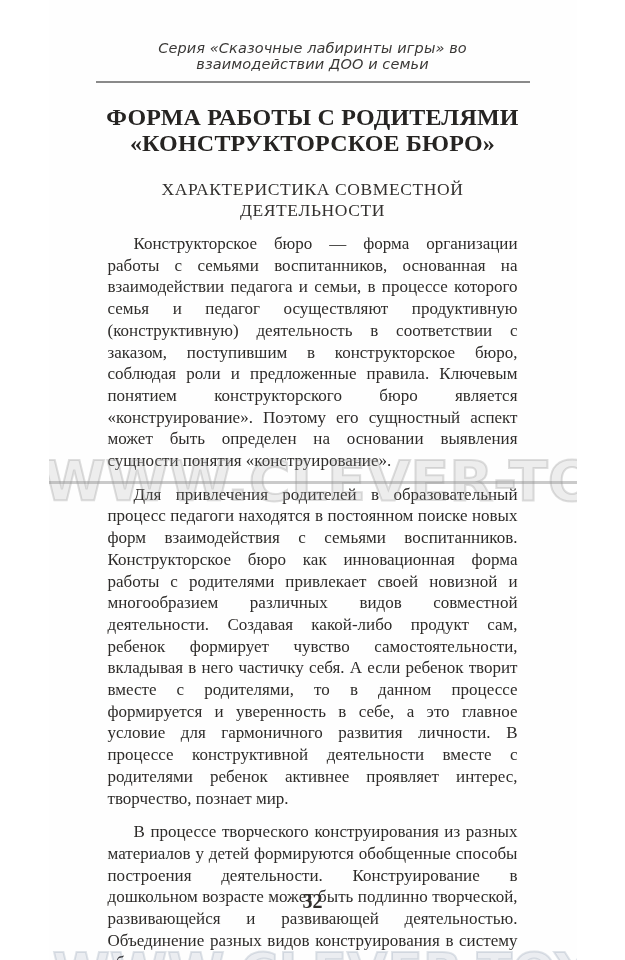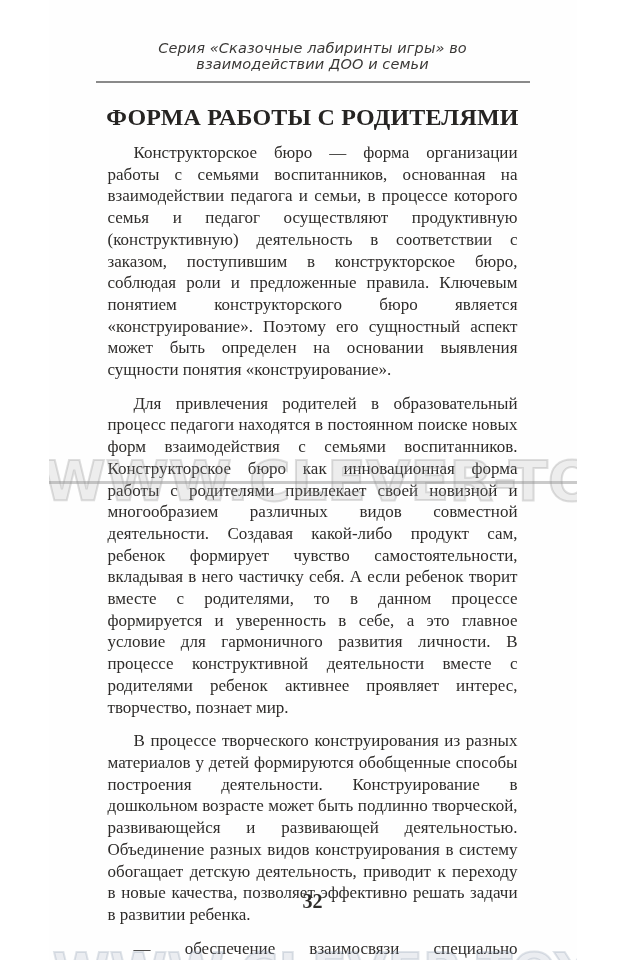--- a/index.html
+++ b/index.html
@@ -105,22 +105,24 @@
 </style>
 </head>
 <body>
 
 <div class="page">
 
   <div class="running-header">Серия «Сказочные лабиринты игры» во взаимодействии ДОО и семьи</div>
 
   <div class="doc-title">
     <div>ФОРМА РАБОТЫ С РОДИТЕЛЯМИ</div>
+    <div>«КОНСТРУКТОРСКОЕ БЮРО»</div>
   </div>
 
+  <div class="section-heading">ХАРАКТЕРИСТИКА СОВМЕСТНОЙ ДЕЯТЕЛЬНОСТИ</div>
 
   <div class="body-text">
     <p class="body-par">Конструкторское бюро — форма организации работы с семьями воспитанников, основанная на взаимодействии педагога и семьи, в процессе которого семья и педагог осуществляют продуктивную (конструктивную) деятельность в соответствии с заказом, поступившим в конструкторское бюро, соблюдая роли и предложенные правила. Ключевым понятием конструкторского бюро является «конструирование». Поэтому его сущностный аспект может быть определен на основании выявления сущности понятия «конструирование».</p>
     <p class="body-par">Для привлечения родителей в образовательный процесс педагоги находятся в постоянном поиске новых форм взаимодействия с семьями воспитанников. Конструкторское бюро как инновационная форма работы с родителями привлекает своей новизной и многообразием различных видов совместной деятельности. Создавая какой-либо продукт сам, ребенок формирует чувство самостоятельности, вкладывая в него частичку себя. А если ребенок творит вместе с родителями, то в данном процессе формируется и уверенность в себе, а это главное условие для гармоничного развития личности. В процессе конструктивной деятельности вместе с родителями ребенок активнее проявляет интерес, творчество, познает мир.</p>
     <p class="body-par">В процессе творческого конструирования из разных материалов у детей формируются обобщенные способы построения деятельности. Конструирование в дошкольном возрасте может быть подлинно творческой, развивающейся и развивающей деятельностью. Объединение разных видов конструирования в систему обогащает детскую деятельность, приводит к переходу в новые качества, позволяет эффективно решать задачи в развитии ребенка.</p>
     <p class="body-par">— обеспечение взаимосвязи специально организованных занятий с самостоятельной деятельностью детей;</p>
   </div>
 
   <div class="watermark-mid">WWW.CLEVER-TOY.RU</div>
 

